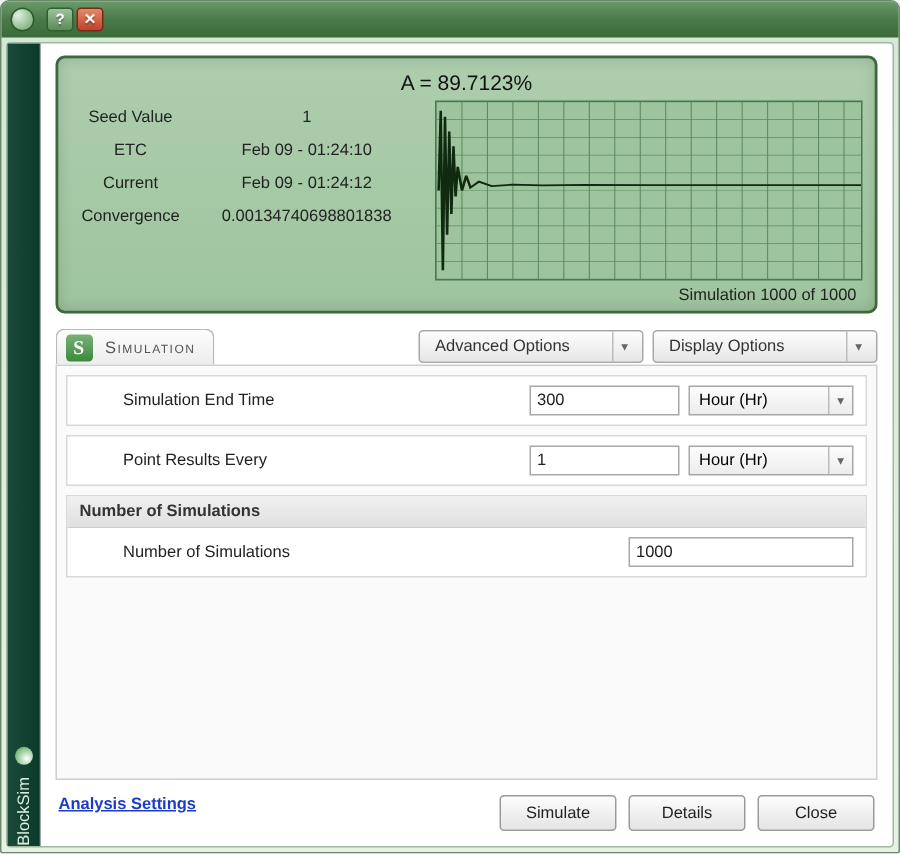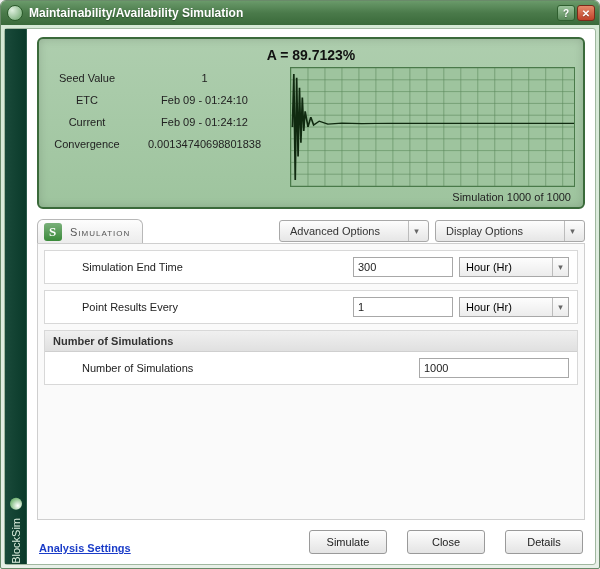--- a/index.html
+++ b/index.html
@@ -93,21 +93,21 @@
   .status-panel {
     margin: 8px 10px 4px 10px;
     background: linear-gradient(to bottom, #aeceae 0%, #9ec49e 100%);
     border: 2px solid #3a6a3a;
     border-radius: 6px;
     padding: 6px 8px 4px 8px;
     box-shadow: inset 0 0 10px rgba(0,0,0,.15);
   }
   .status-head {
     text-align: center;
-    font-weight: bold;
+    font-weight: normal;
     font-size: 14px;
     color: #111;
     padding: 2px 0 4px 0;
   }
   .status-body {
     display: flex;
     gap: 8px;
   }
   .stats {
     flex: 0 0 235px;
@@ -239,23 +239,23 @@
     background: linear-gradient(to bottom,#f0f0f0,#e0e0e0);
     border-bottom: 1px solid #cfcfcf;
     padding: 4px 8px;
     font-weight: bold;
     color: #333;
   }
   .form-filler { flex: 1; }
   
   .footer {
     display: flex;
-    align-items: flex-end;
+    align-items: flex-start;
     padding: 10px 12px;
-    gap: 20px;
+    gap: 8px;
   }
   .footer .link {
     color: #1a3cc8;
     text-decoration: underline;
     font-weight: bold;
     cursor: pointer;
   }
   .footer .spacer { flex: 1; }
   .btn {
     min-width: 78px;
@@ -269,21 +269,20 @@
     display: flex; align-items: center; justify-content: center;
   }
 </style>
 </head>
 <body>
 
 <div class="window">
 
   <div class="titlebar">
     <span class="app-icon"></span>
-    <span class="title-text">Maintainability/Availability Simulation</span>
     <span class="win-btn help-btn">?</span>
     <span class="win-btn close-btn">✕</span>
   </div>
 
   <div class="client">
 
     <div class="side-rail">
       <div class="brand">
         <span>BlockSim</span>
         <span class="brand-bullet"></span>
@@ -409,22 +408,22 @@
         <div class="form-filler"></div>
       </div>
 
       <div class="footer">
         <span class="link">Analysis Settings</span>
         <div class="spacer"></div>
         <div class="btn">
             <span>Simulate</span>
           </div>
         <div class="btn">
+            <span>Details</span>
+          </div>
+        <div class="btn">
             <span>Close</span>
-          </div>
-        <div class="btn">
-            <span>Details</span>
           </div>
       </div>
 
     </div>
   </div>
 </div>
 
 </body></html>

